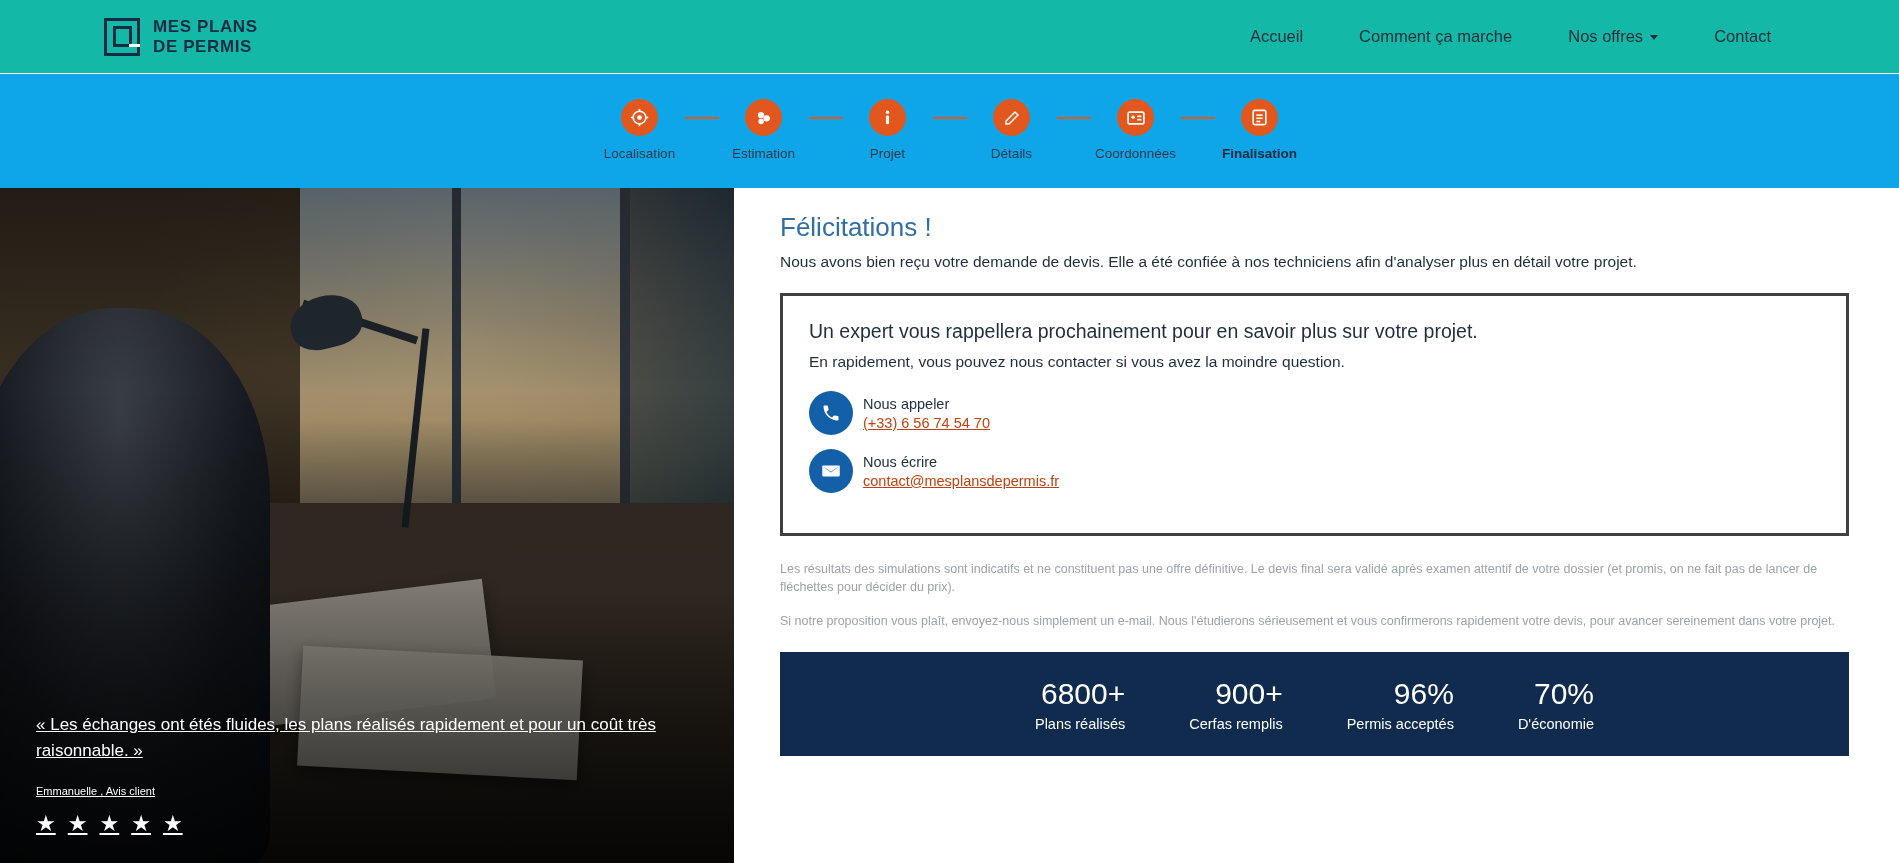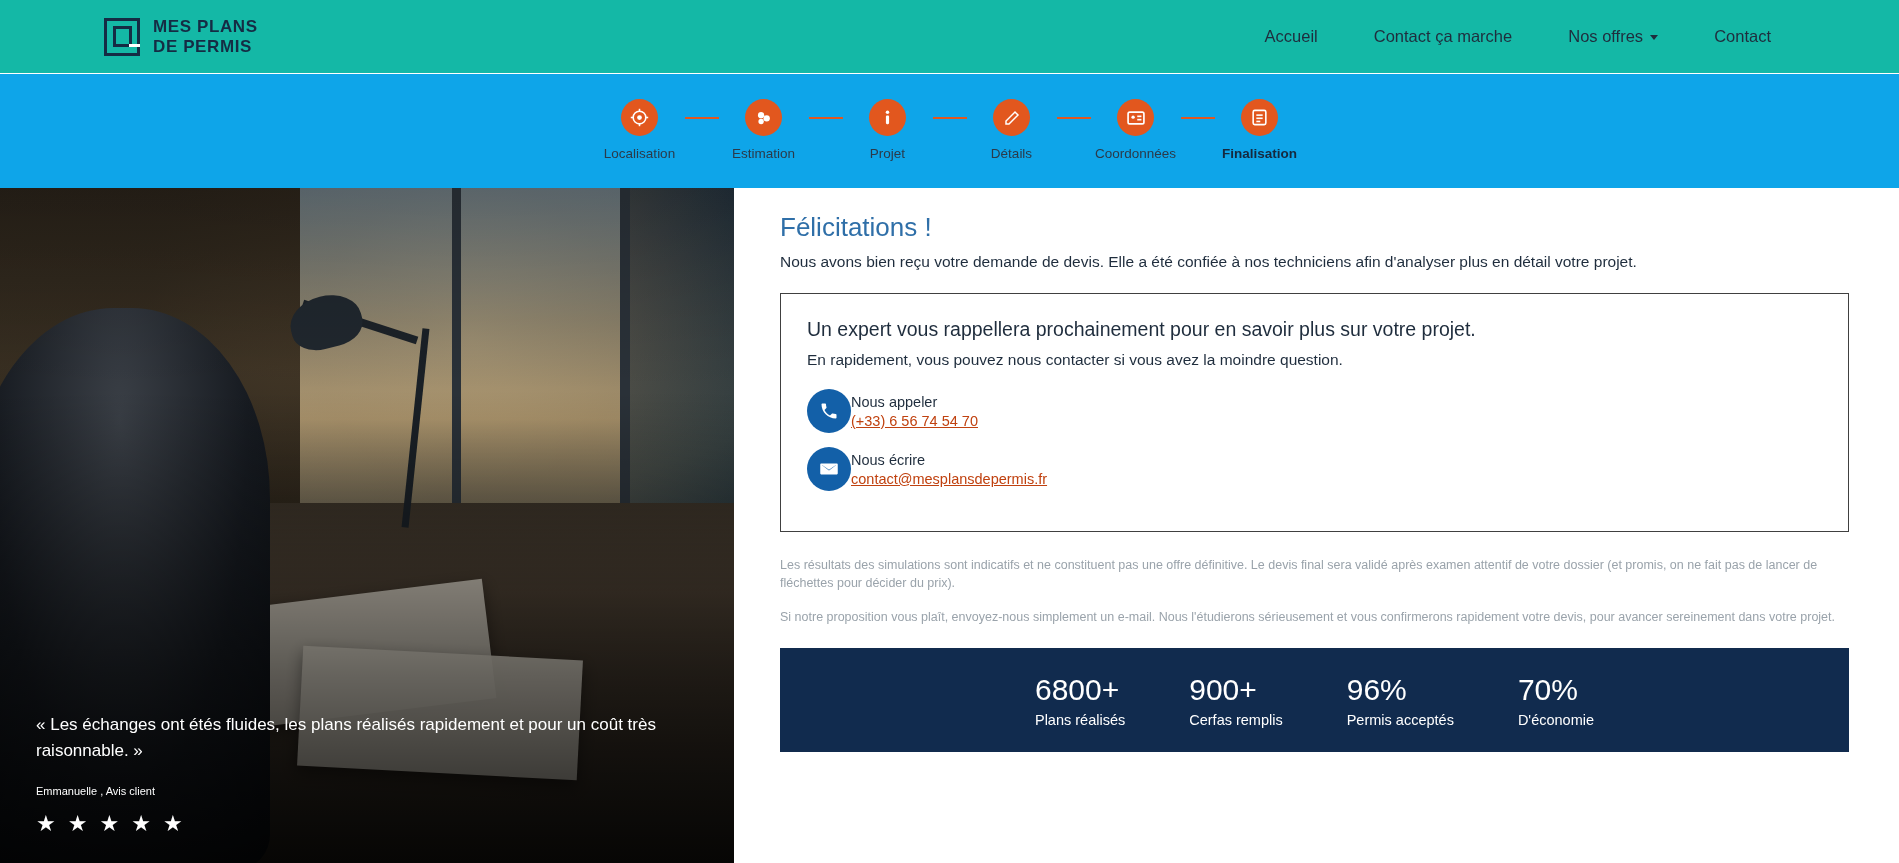--- a/index.html
+++ b/index.html
@@ -174,20 +174,21 @@
   }
   .photo .vignette {
     position: absolute; inset: 0;
     background: linear-gradient(180deg, rgba(0,0,0,.15) 0%, rgba(0,0,0,.0) 30%, rgba(0,0,0,.55) 72%, rgba(0,0,0,.85) 100%);
   }
   .testimonial {
     position: absolute;
     left: 36px; right: 53px; bottom: 28px;
     color: #ffffff;
     z-index: 3;
+    text-decoration: underline;
   }
   .testimonial .quote {
     font-size: 17px; line-height: 1.5; font-weight: 500; max-width: 680px;
   }
   .testimonial .author {
     margin-top: 22px; font-size: 11px;
   }
   .stars { margin-top: 16px; display: flex; gap: 12px; }
   .star { color: #ffffff; font-size: 22px; line-height: 1; }
 
@@ -201,39 +202,39 @@
     font-size: 26px;
     font-weight: normal;
     margin-bottom: 10px;
   }
   .subtitle {
     font-size: 15.5px;
     color: #1f2d3d;
     margin-bottom: 22px;
   }
   .callout {
-    border: 1px solid #404040;
+    border: 3px solid #404040;
     padding: 24px 26px 26px 26px;
     margin-bottom: 24px;
   }
   .callout h2 {
     font-size: 19.5px;
     font-weight: normal;
     color: #1f2d3d;
     margin-bottom: 10px;
   }
   .callout p.sub {
     font-size: 15.5px;
     color: #1f2d3d;
     margin-bottom: 20px;
   }
   .contact-row {
     display: flex;
     align-items: center;
-    gap: 0;
+    gap: 10px;
     margin-bottom: 14px;
   }
   .contact-ico {
     width: 44px; height: 44px; border-radius: 50%;
     background: #1360a8;
     display: flex; align-items: center; justify-content: center;
     color: #ffffff;
     flex: 0 0 44px;
   }
   .contact-txt .lbl { font-size: 14.5px; color: #1f2d3d; margin-bottom: 3px; }
@@ -248,21 +249,21 @@
   }
   .stats {
     background: #112b4e;
     height: 104px;
     display: flex;
     align-items: center;
     justify-content: center;
     gap: 0;
     margin-top: 22px;
   }
-  .stat { text-align: left; padding: 0 32px; color: #ffffff; }
+  .stat { text-align: right; padding: 0 32px; color: #ffffff; }
   .stat .num { font-size: 30px; font-weight: normal; margin-bottom: 5px; }
   .stat .lbl { font-size: 14.5px; }
 </style>
 </head>
 <body>
 
 <div class="page">
 
   <div class="header">
     <div class="logo">
@@ -270,21 +271,21 @@
       <div class="logo-text">
         <span class="l1">MES PLANS</span>
         <span class="l2">DE PERMIS</span>
       </div>
     </div>
     <div class="nav">
       <div class="nav-item">
         <span>Accueil</span>
       </div>
       <div class="nav-item">
-        <span>Contact ça marche</span>
+        <span>Comment ça marche</span>
       </div>
       <div class="nav-item">
         <span>Nos offres</span>
         <span class="caret"></span>
       </div>
       <div class="nav-item">
         <span>Contact</span>
       </div>
     </div>
   </div>

